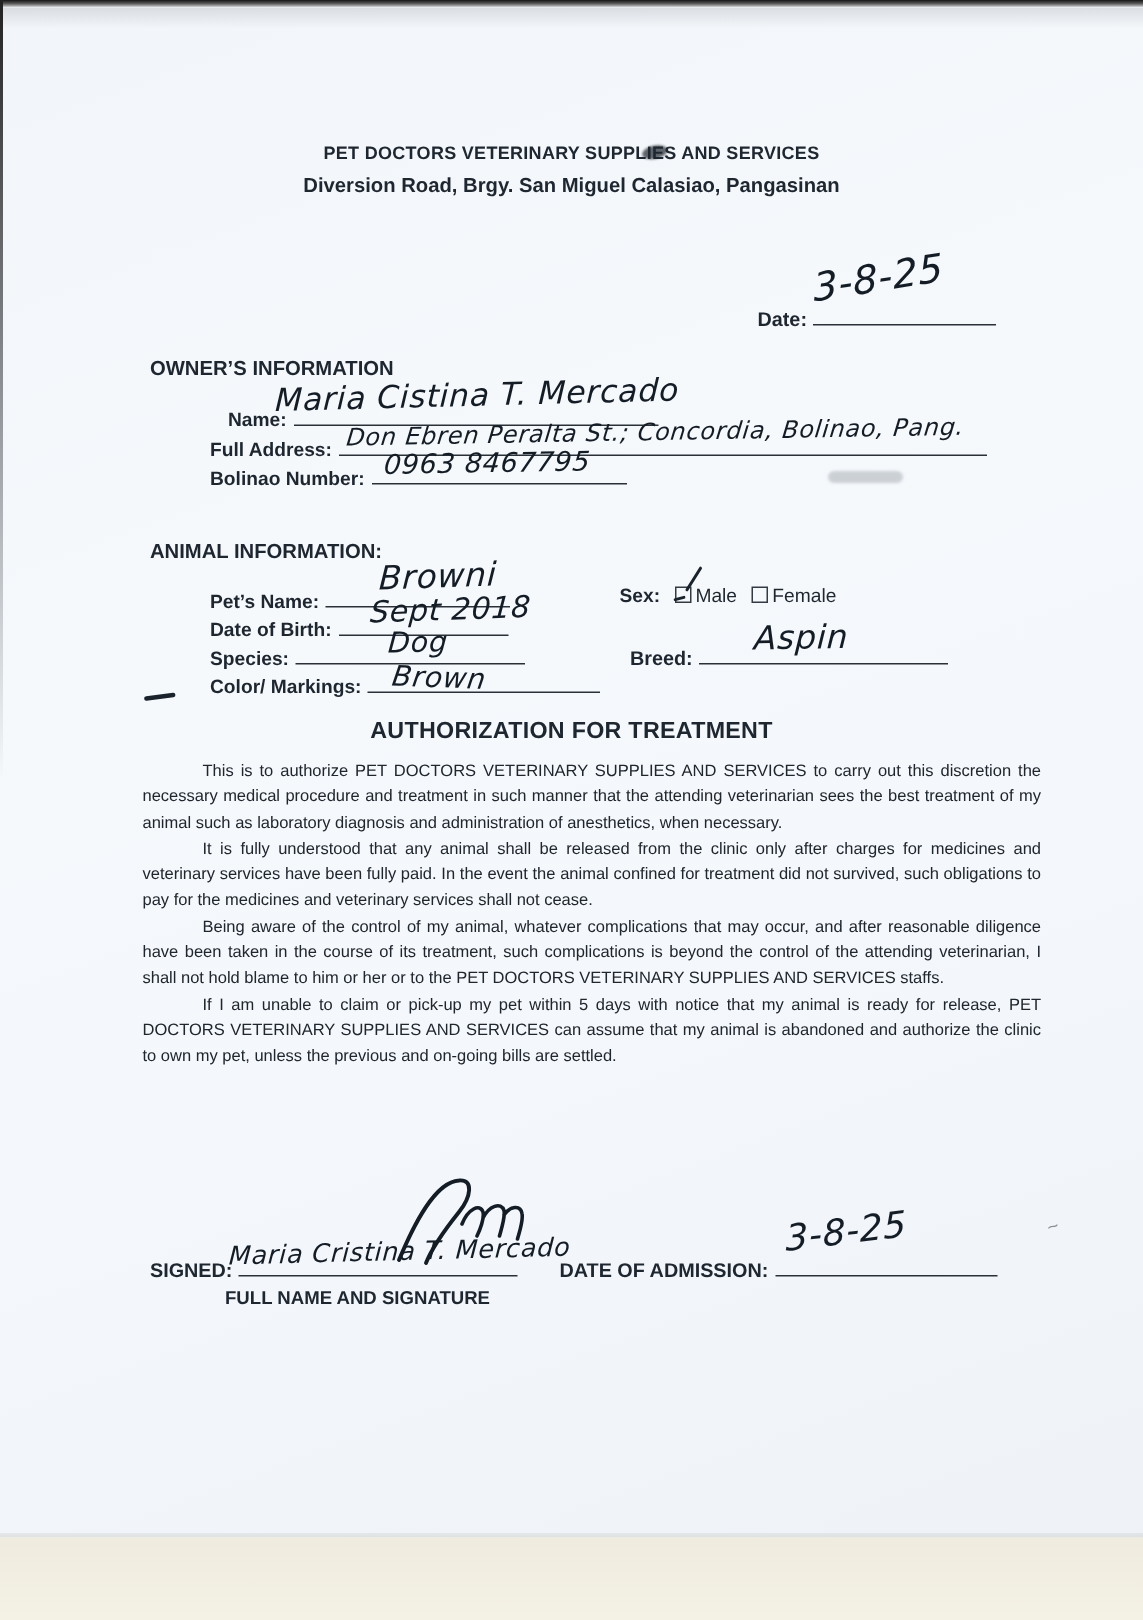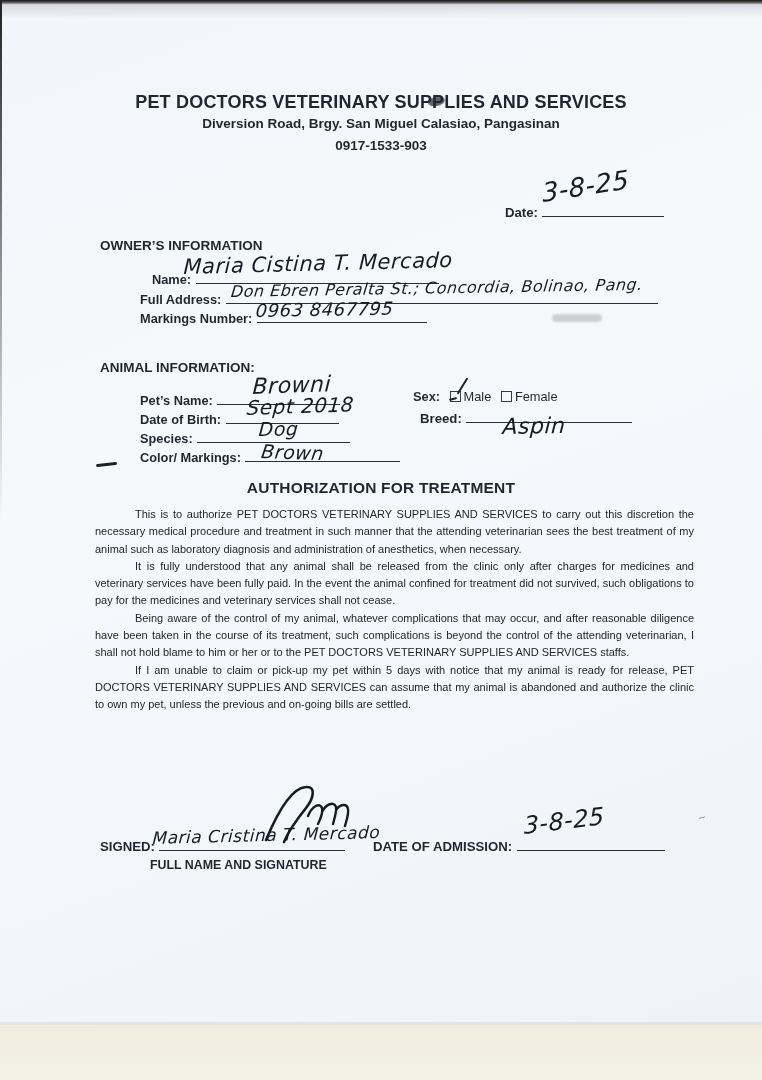--- a/index.html
+++ b/index.html
@@ -20,21 +20,21 @@
   .bottom-strip-edge{position:absolute;left:0;bottom:55px;width:100%;height:3px;
     background:linear-gradient(to bottom,rgba(120,120,110,.10),rgba(160,155,140,.22));}
   .smudge-header{position:absolute;left:428px;top:97px;width:17px;height:9px;border-radius:50%;
     background:#454b52;opacity:.85;filter:blur(.6px);transform:rotate(-12deg);}
   .smudge-contact{position:absolute;left:552px;top:314px;width:50px;height:8px;border-radius:4px;
     background:#aab0b7;opacity:.55;filter:blur(1px);}
   .stray-mark{position:absolute;left:698px;top:810px;color:#8a9098;font-size:13px;transform:rotate(-20deg);}
 
   
   .header{position:absolute;top:91px;left:0;width:100%;text-align:center;line-height:22px;}
-  .header .h1{font-size:18px;font-weight:bold;letter-spacing:.2px;}
+  .header .h1{font-size:12px;font-weight:bold;letter-spacing:.2px;}
   .header .h2,.header .h3{font-size:13.5px;font-weight:bold;}
   .lbl{font-weight:bold;font-size:12.8px;white-space:nowrap;}
   .heading{position:absolute;font-weight:bold;font-size:13.5px;}
   .row{position:absolute;white-space:nowrap;}
   .uline{display:inline-block;border-bottom:1.4px solid #2a3038;height:14px;vertical-align:baseline;}
 
   
   .hw{
     position:absolute;font-family:"DejaVu Sans",sans-serif;font-style:italic;
     color:#141c26;white-space:nowrap;letter-spacing:.5px;transform-origin:left bottom;
@@ -63,21 +63,20 @@
   <div class="edge-top"></div>
   <div class="edge-top-shadow"></div>
   <div class="edge-left"></div>
   <div class="smudge-header"></div>
   <div class="smudge-contact"></div>
   <div class="stray-mark">~</div>
 
   <div class="header">
     <div class="h1">PET DOCTORS VETERINARY SUPPLIES AND SERVICES</div>
     <div class="h2">Diversion Road, Brgy. San Miguel Calasiao, Pangasinan</div>
-    <div class="h3">0917-1533-903</div>
   </div>
 
   <div class="row" style="left:505px;top:202px;">
     <span class="lbl" style="font-size:13.2px;">Date:</span>
     <span class="uline" style="width:122px;"></span>
   </div>
   <div class="hw" style="left:543px;top:178px;font-size:26px;transform:rotate(-9deg) skewX(-6deg);">3-8-25</div>
 
   <div class="heading" style="left:100px;top:238px;">OWNER’S INFORMATION</div>
 
@@ -87,21 +86,21 @@
   </div>
   <div class="hw" style="left:183px;top:255px;font-size:21px;transform:rotate(-1.5deg) skewX(-4deg);">Maria Cistina T. Mercado</div>
 
   <div class="row" style="left:140px;top:289px;">
     <span class="lbl">Full Address:</span>
     <span class="uline" style="width:432px;"></span>
   </div>
   <div class="hw" style="left:230px;top:282px;font-size:16px;transform:rotate(-1deg) skewX(-7deg);">Don Ebren Peralta St.; Concordia, Bolinao, Pang.</div>
 
   <div class="row" style="left:140px;top:308px;">
-    <span class="lbl">Markings Number:</span>
+    <span class="lbl">Bolinao Number:</span>
     <span class="uline" style="width:170px;"></span>
   </div>
   <div class="hw" style="left:255px;top:300px;font-size:18px;transform:rotate(-1deg) skewX(-6deg);">0963 8467795</div>
 
 
   <div class="heading" style="left:100px;top:360px;">ANIMAL INFORMATION:</div>
 
   <div class="row" style="left:140px;top:390px;">
     <span class="lbl">Pet’s Name:</span>
     <span class="uline" style="width:123px;"></span>
@@ -121,21 +120,21 @@
     <span class="uline" style="width:113px;"></span>
   </div>
   <div class="hw" style="left:246px;top:396px;font-size:20px;transform:rotate(-2deg) skewX(-6deg);">Sept 2018</div>
 
   <div class="row" style="left:140px;top:428px;">
     <span class="lbl">Species:</span>
     <span class="uline" style="width:153px;"></span>
   </div>
   <div class="hw" style="left:258px;top:418px;font-size:19px;transform:rotate(-1deg) skewX(-5deg);">Dog</div>
 
-  <div class="row" style="left:420px;top:408px;">
+  <div class="row" style="left:420px;top:428px;">
     <span class="lbl" style="font-size:13.2px;">Breed:</span>
     <span class="uline" style="width:166px;"></span>
   </div>
   <div class="hw" style="left:502px;top:414px;font-size:22px;transform:rotate(-1deg) skewX(-4deg);">Aspin</div>
 
   <div class="row" style="left:140px;top:447px;">
     <span class="lbl">Color/ Markings:</span>
     <span class="uline" style="width:155px;"></span>
   </div>
   <div class="hw" style="left:260px;top:440px;font-size:19px;transform:rotate(2deg) skewX(-6deg);">Brown</div>

